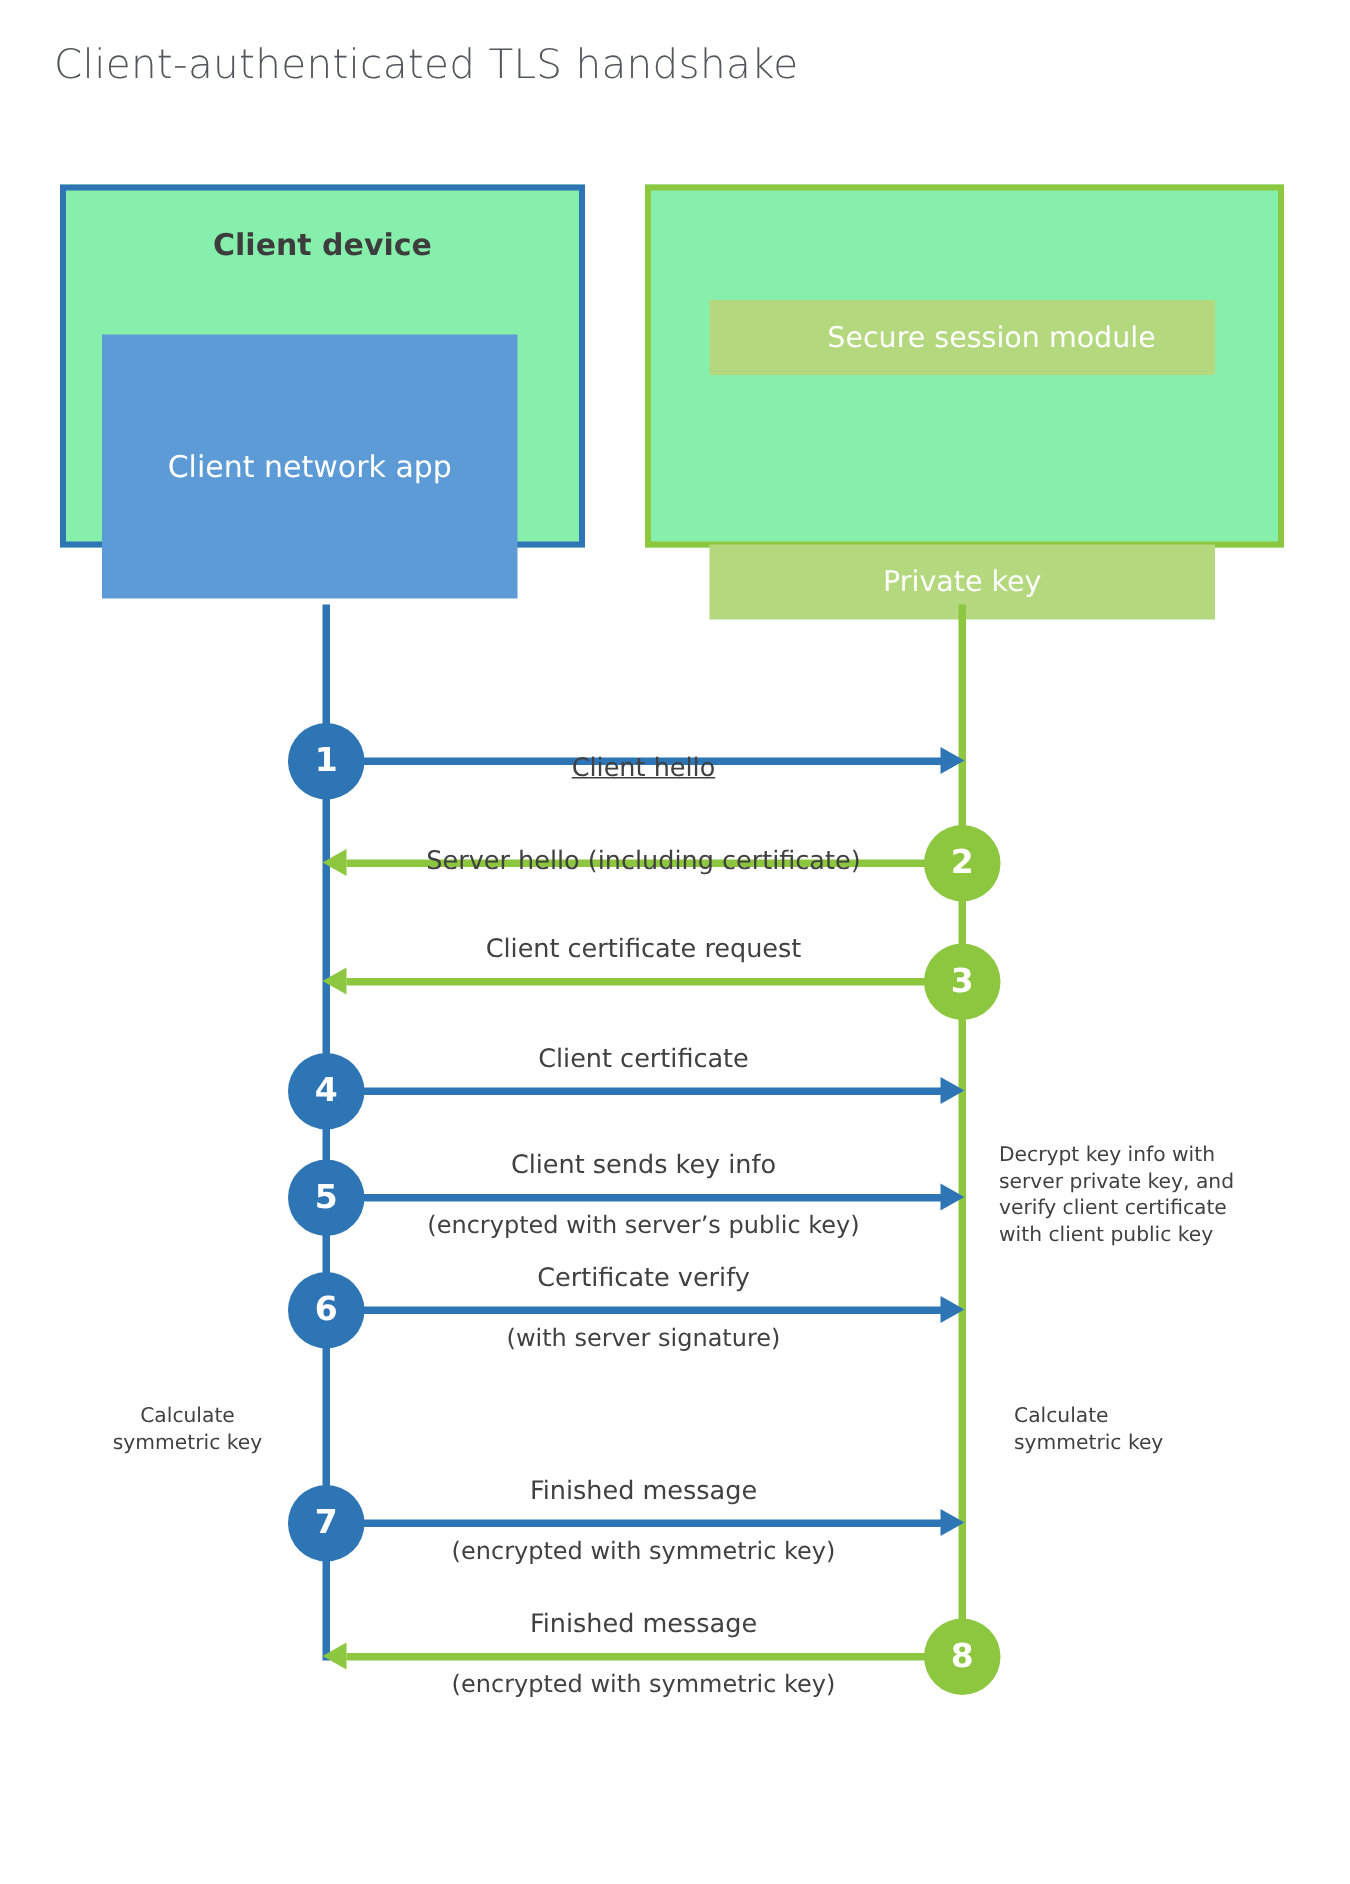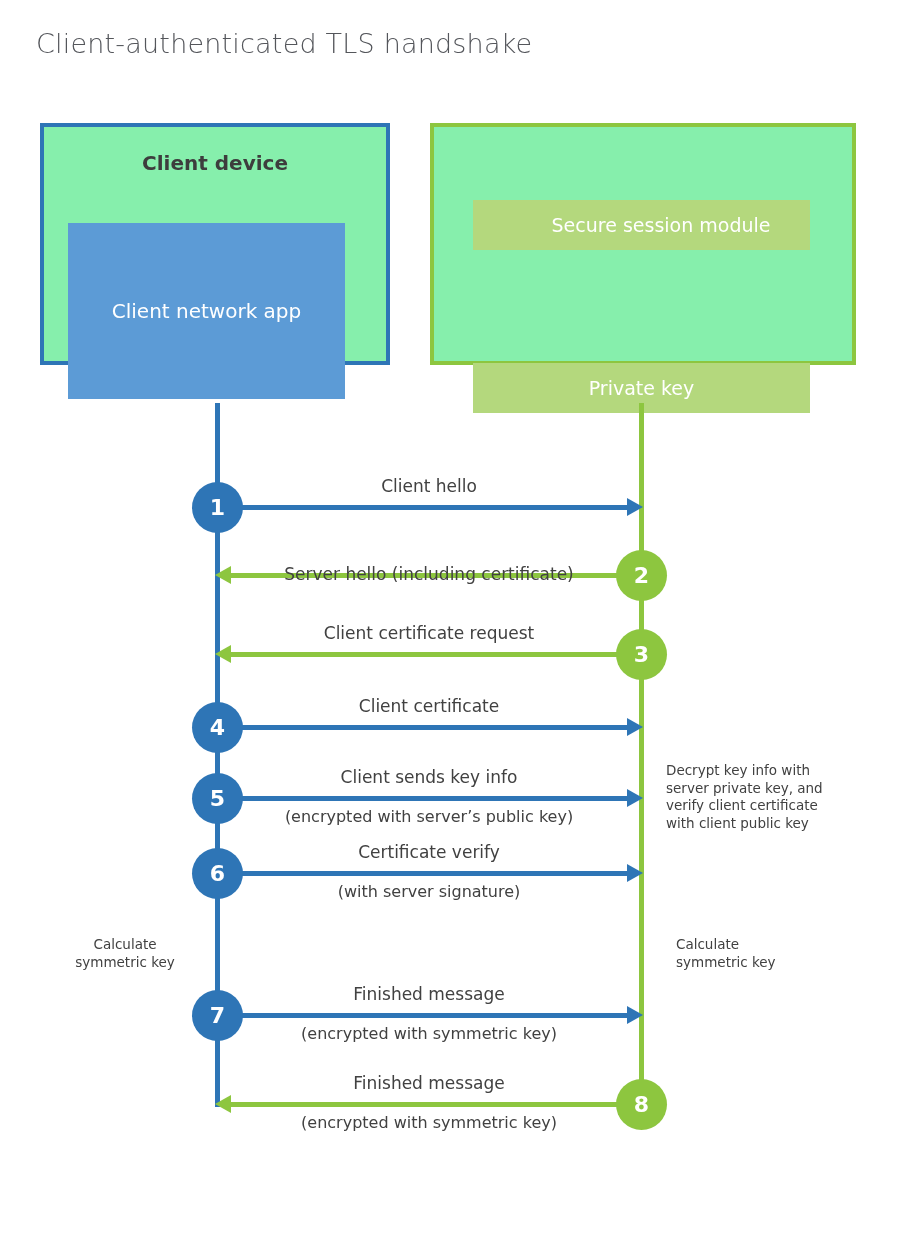--- a/index.html
+++ b/index.html
@@ -97,21 +97,21 @@
     <div class="server-bar bar-0">Secure session module</div>
     <div class="server-bar bar-2">Private key</div>
   </div>
 
   <div class="vline blue"></div>
   <div class="vline green"></div>
 
   <div id="rows">
       <div class="msg-line blue" style="top: 505px; left: 217px; width: 411px;"></div>
       <div class="msg-head right blue" style="top: 498px; left: 627px;"></div>
-      <div class="msg-label" style="top: 476px;">Client hello</div>
+      <div class="msg-label" style="top: 502px; text-decoration: underline;">Client hello</div>
       <div class="num-circle blue" style="left: 192px; top: 481.5px;">1</div>
       <div class="msg-line green" style="top: 573px; left: 231px; width: 410px;"></div>
       <div class="msg-head left green" style="top: 566px; left: 215px;"></div>
       <div class="msg-label" style="top: 564px;">Server hello (including certificate)</div>
       <div class="num-circle green" style="left: 616px; top: 549.5px;">2</div>
       <div class="msg-line green" style="top: 652px; left: 231px; width: 410px;"></div>
       <div class="msg-head left green" style="top: 645px; left: 215px;"></div>
       <div class="msg-label" style="top: 623px;">Client certificate request</div>
       <div class="num-circle green" style="left: 616px; top: 628.5px;">3</div>
       <div class="msg-line blue" style="top: 725px; left: 217px; width: 411px;"></div>

